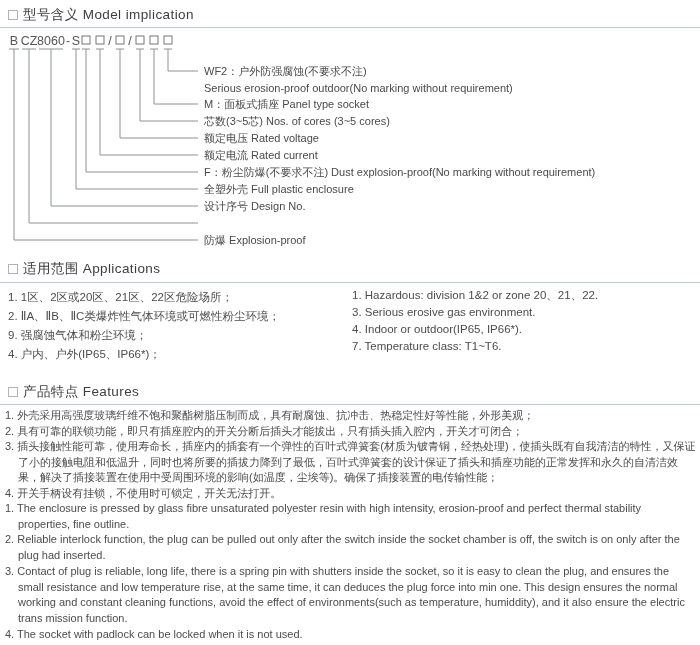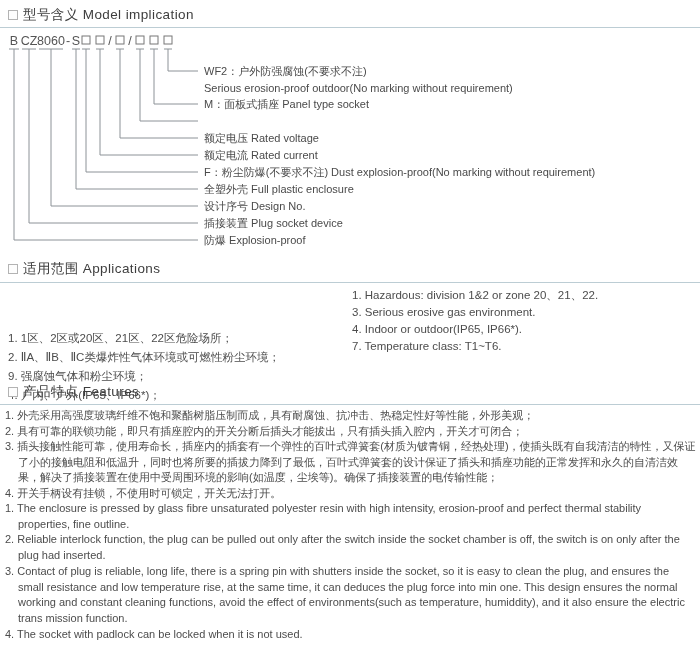--- a/index.html
+++ b/index.html
@@ -12,21 +12,21 @@
   .sec-title { font-size:13.5px; color:#3d3d3d; letter-spacing:0.4px; white-space:nowrap; }
 
   .divider { position:absolute; left:0; width:700px; height:1px; background:#bccdd4; }
 
   .diagram { position:absolute; top:32px; left:0; width:700px; height:222px; }
   .diagram svg { position:absolute; top:0; left:0; }
   .dlabel { position:absolute; left:204px; font-size:11px; color:#4a4a4a; white-space:nowrap; line-height:14px; }
 
   .app-col { position:absolute; font-size:11.5px; color:#4c4c4c; }
   .app-col .li { padding-left:14px; text-indent:-14px; }
-  #app-zh { top:288px; left:8px; width:340px; line-height:19px;margin-top:41px; }
+  #app-zh { top:288px; left:8px; width:340px; line-height:19px; }
   #app-en { top:287px; left:352px; width:344px; line-height:17px; }
 
   .feat { position:absolute; left:5px; width:691px; }
   #feat-zh { top:408px; }
   #feat-en { top:501px; }
   .feat p { font-size:11px; color:#4c4c4c; padding-left:13px; text-indent:-13px; margin:0; }
   #feat-zh p { line-height:15.5px; }
   #feat-en p { line-height:15.7px; }
 </style>
 </head>
@@ -68,26 +68,26 @@
         <path d="M82,17H90 M86,17V140H198"></path>
         <path d="M72,17H80 M76,17V157H198"></path>
         <path d="M39,17H63 M51,17V174H198"></path>
         <path d="M22,17H36 M29,17V191H198"></path>
         <path d="M9,17H19 M14,17V208H198"></path>
       </g>
     </svg>
     <div class="dlabel" style="top:32px">WF2：户外防强腐蚀(不要求不注)</div>
     <div class="dlabel" style="top:49px">Serious erosion-proof outdoor(No marking without requirement)</div>
     <div class="dlabel" style="top:65px">M：面板式插座  Panel type socket</div>
+    <div class="dlabel" style="top:82px">芯数(3~5芯)  Nos. of cores (3~5 cores)</div>
     <div class="dlabel" style="top:99px">额定电压  Rated voltage</div>
     <div class="dlabel" style="top:116px">额定电流  Rated current</div>
     <div class="dlabel" style="top:133px">F：粉尘防爆(不要求不注)  Dust explosion-proof(No marking without requirement)</div>
     <div class="dlabel" style="top:150px">全塑外壳  Full plastic enclosure</div>
     <div class="dlabel" style="top:167px">设计序号  Design No.</div>
-    <div class="dlabel" style="top:184px">插接装置  Plug socket device</div>
     <div class="dlabel" style="top:201px">防爆  Explosion-proof</div>
   </div>
 
   <div class="sec-header" style="top:260px">
     <span class="marker"></span>
     <span class="sec-title">适用范围 Applications</span>
   </div>
   <div class="divider" style="top:282px"></div>
 
   <div id="app-zh" class="app-col">

